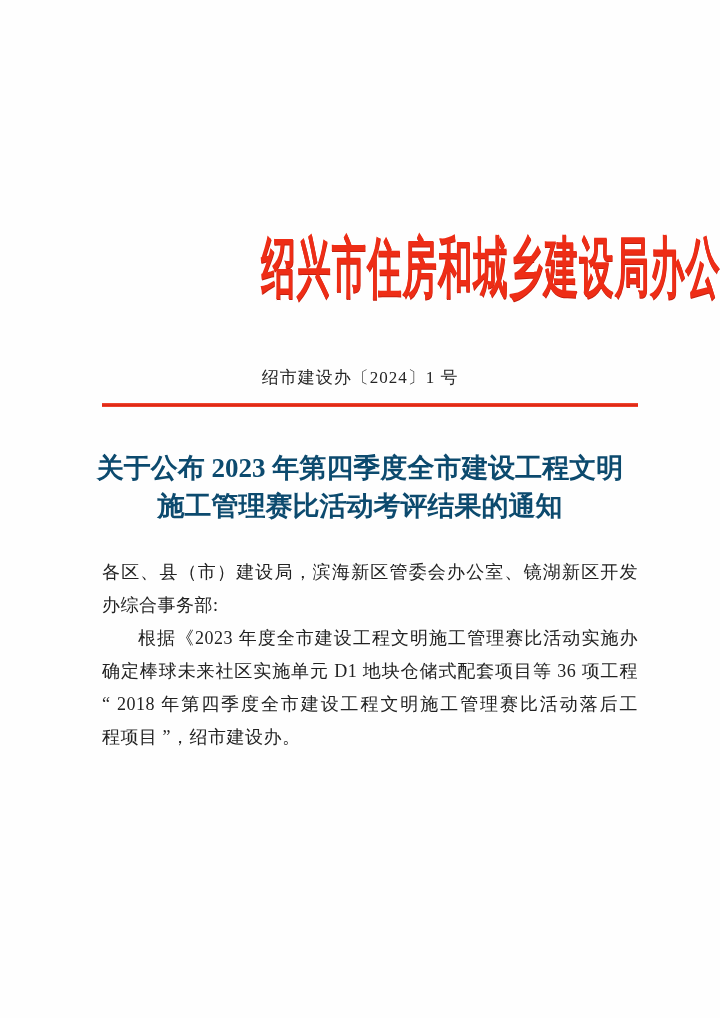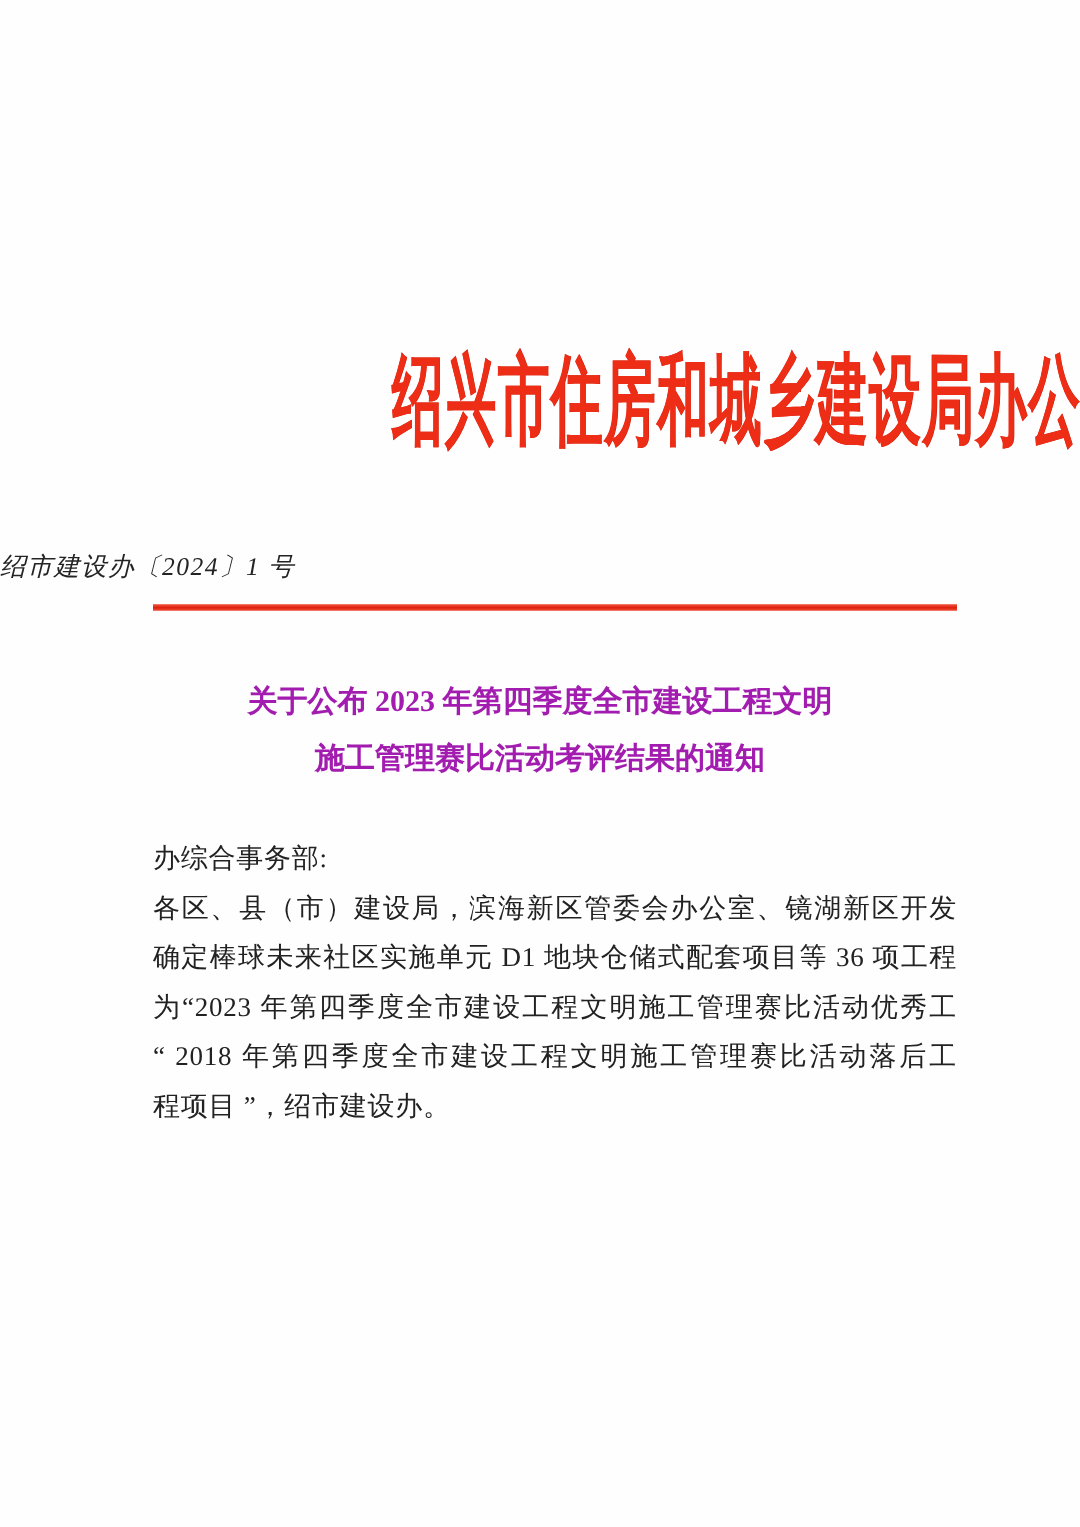--- a/index.html
+++ b/index.html
@@ -35,48 +35,47 @@
     transform-origin: 50% 50%;
     letter-spacing: 2px;
     text-shadow: 0.5px 0.5px 0 #c41f0e;
   }
   
   .doc-number {
     position: absolute;
     top: 366px;
     left: 0;
     width: 720px;
-    text-align: left;
+    text-align: center;
     font-size: 17px;
     line-height: 24px;
     color: #242424;
     letter-spacing: 1px;
-    font-style: italic;
   }
   
   .red-rule {
     position: absolute;
     top: 403px;
     left: 102px;
     width: 536px;
     height: 4px;
     background: linear-gradient(#f4503a, #d91f0c 55%, #f4503a);
     background-color: #e8301e;
   }
   
   .doc-title {
     position: absolute;
     top: 449px;
     left: 50px;
     width: 620px;
     text-align: center;
-    font-size: 20px;
+    font-size: 27px;
     line-height: 38px;
     font-weight: bold;
-    color: #a21caf;
+    color: #0c4a6e;
   }
   
   .body-text {
     position: absolute;
     top: 556px;
     left: 102px;
     width: 536px;
     font-size: 18px;
     color: #222222;
   }
@@ -106,21 +105,21 @@
   <div class="doc-number">绍市建设办〔2024〕1 号</div>
 
   <div class="red-rule"></div>
 
   <div class="doc-title">
     <div>关于公布 2023 年第四季度全市建设工程文明</div>
     <div>施工管理赛比活动考评结果的通知</div>
   </div>
 
   <div class="body-text">
+    <div class="body-line">各区、县（市）建设局，滨海新区管委会办公室、镜湖新区开发</div>
     <div class="body-line para-end">办综合事务部:</div>
-    <div class="body-line">各区、县（市）建设局，滨海新区管委会办公室、镜湖新区开发</div>
+    <div class="body-line para-start">根据《2023 年度全市建设工程文明施工管理赛比活动实施办</div>
     <div class="body-line">确定棒球未来社区实施单元 D1 地块仓储式配套项目等 36 项工程</div>
-    <div class="body-line">为“2023 年第四季度全市建设工程文明施工管理赛比活动优秀工</div>
     <div class="body-line">“ 2018 年第四季度全市建设工程文明施工管理赛比活动落后工</div>
     <div class="body-line para-end">程项目 ”，绍市建设办。</div>
   </div>
 
 </div>
 
 </body></html>

